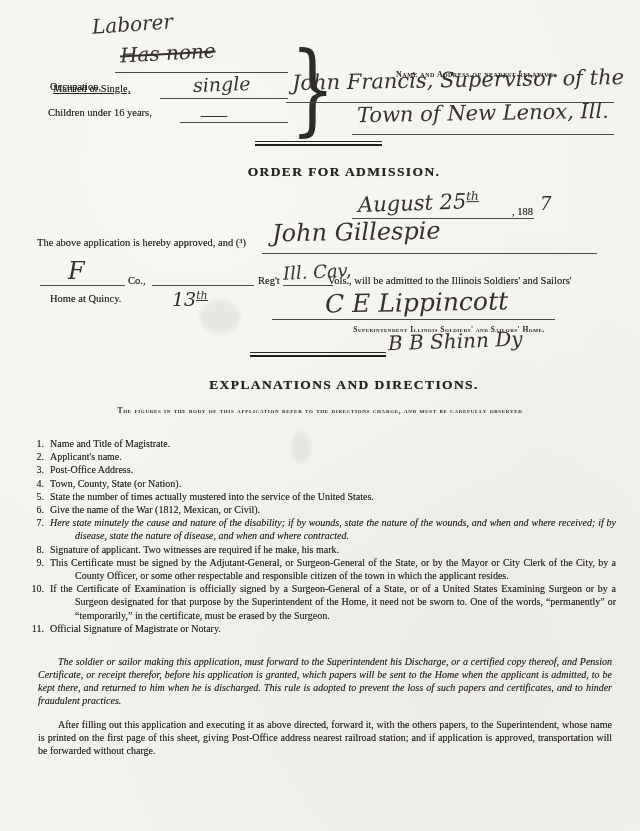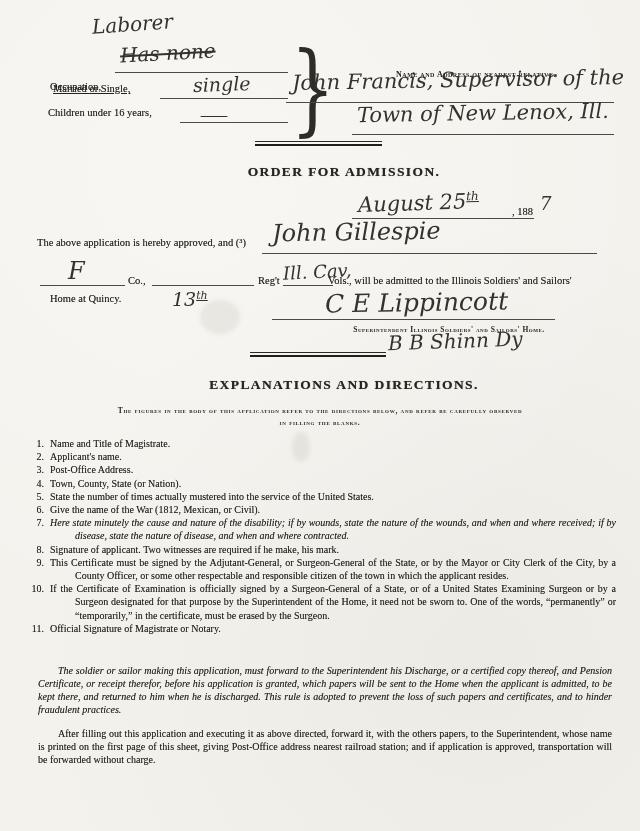--- a/index.html
+++ b/index.html
@@ -21,21 +21,21 @@
   .sup { vertical-align:super; font-size:58%; }
   .sup-u { text-decoration:underline; }
   .center { text-align:center; }
   .title { font-weight:bold; font-size:13.5px; letter-spacing:1.4px; text-shadow:0 0 .7px rgba(30,28,24,.6); white-space:nowrap;padding-left:48px; }
   .caption { font-size:7.6px; font-variant:small-caps; font-weight:bold; letter-spacing:.7px; color:#2a2823; white-space:nowrap; }
   .brace { font-family:"DejaVu Serif",serif; font-size:100px; line-height:86px; transform:scaleX(.7); color:#2e2c28; font-weight:normal; }
   .expl-list { left:24px; top:437px; width:592px; font-size:10px; line-height:13.2px; text-align:justify; }
   .expl-item { padding-left:51px; text-indent:-47px; text-shadow:0 0 .5px rgba(40,38,32,.5); }
   .expl-item .num { display:inline-block; min-width:16px; text-align:right; margin-right:6px; text-indent:0; }
   .italic-item { font-style:italic; }
-  .para { font-size:10px; line-height:12.9px; text-align:justify; text-indent:20px; text-shadow:0 0 .5px rgba(40,38,32,.5);margin-top:9px; }
+  .para { font-size:10px; line-height:12.9px; text-align:justify; text-indent:20px; text-shadow:0 0 .5px rgba(40,38,32,.5); }
   .smudge { position:absolute; background:rgba(110,105,92,.10); filter:blur(2px); border-radius:50%; }
 
   
   .note-laborer { left:92px; top:14px; font-size:20px; transform:rotate(-4deg); }
   .occ-label { left:50px; top:57px;margin-top:24px; }
   .occ-uline { left:115px; top:72px; width:173px; }
   .occ-value { left:120px; top:43px; font-size:20px; transform:rotate(-3deg); }
   .mar-label { left:53px; top:83px;text-decoration:underline; }
   .mar-uline { left:160px; top:98px; width:128px; }
   .mar-value { left:193px; top:75px; font-size:19px; transform:rotate(-2deg); }
@@ -135,22 +135,21 @@
   <div class="abs print home-line">Home at Quincy.</div>
 
   <div class="uline sig-uline"></div>
   <div class="abs hw sig-hw">C E Lippincott</div>
   <div class="abs sc sig-title">Superintendent Illinois Soldiers' and Sailors' Home.</div>
   <div class="abs hw sig2-hw">B B Shinn Dy</div>
 
   <div class="dbl divider2"></div>
 
   <div class="abs title center expl-title">EXPLANATIONS AND DIRECTIONS.</div>
-  <div class="abs caption cap1">The figures in the body of this application refer to the directions below, and refer be carefully observed</div>
-  <div class="abs caption cap2">in filling the blanks.</div>
+  <div class="abs caption cap1">The figures in the body of this application refer to the directions charge, and must be carefully observed</div>
 
   <div class="abs expl-list">
     <div class="expl-item"><span class="num">1.</span><span>Name and Title of Magistrate.</span></div>
     <div class="expl-item"><span class="num">2.</span><span>Applicant's name.</span></div>
     <div class="expl-item"><span class="num">3.</span><span>Post-Office Address.</span></div>
     <div class="expl-item"><span class="num">4.</span><span>Town, County, State (or Nation).</span></div>
     <div class="expl-item"><span class="num">5.</span><span>State the number of times actually mustered into the service of the United States.</span></div>
     <div class="expl-item"><span class="num">6.</span><span>Give the name of the War (1812, Mexican, or Civil).</span></div>
     <div class="expl-item"><span class="num">7.</span><span class="italic-item">Here state minutely the cause and nature of the disability; if by wounds, state the nature of the wounds, and when and where received; if by disease, state the nature of disease, and when and where contracted.</span></div>
     <div class="expl-item"><span class="num">8.</span><span>Signature of applicant.  Two witnesses are required if he make, his mark.</span></div>

